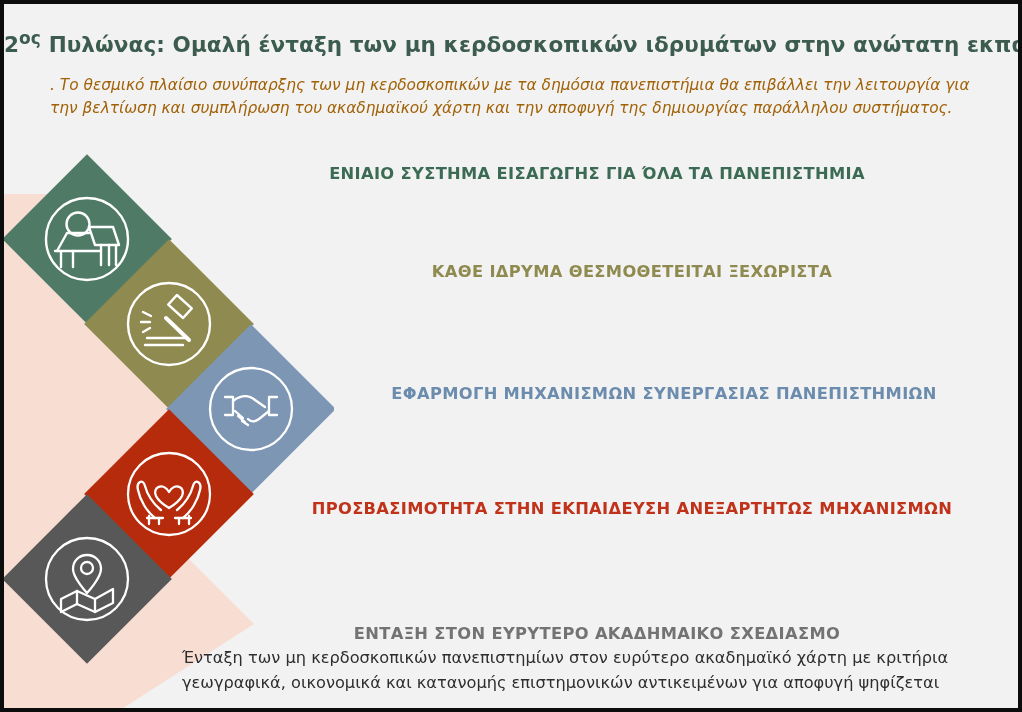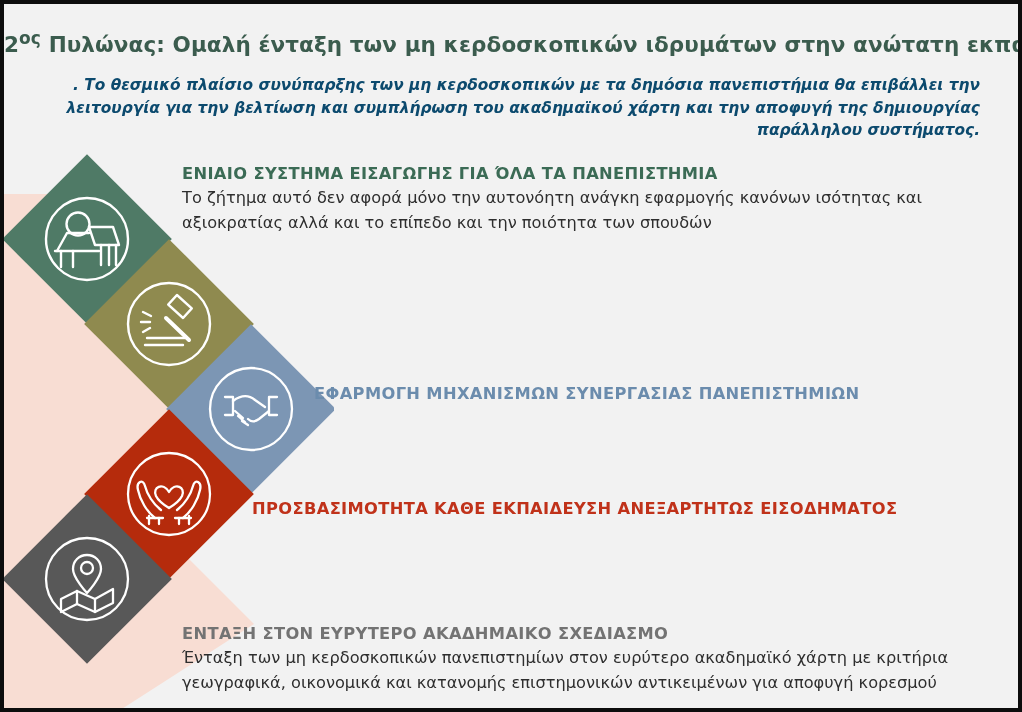--- a/index.html
+++ b/index.html
@@ -24,40 +24,40 @@
     text-align:center;
     font-size:21.5px;font-weight:bold;
     color:#3b5c4e;
     letter-spacing:.1px;
     white-space:nowrap;
   }
   #title .sup{font-size:17px;vertical-align:super;font-weight:bold;}
 
   #subtitle{
     position:absolute;left:46px;top:70px;width:930px;
-    text-align:right;
+    text-align:left;
     font-style:italic;
     font-size:15.4px;
     line-height:22.5px;
-    color:#0c4a6e;
-    font-weight:bold;
+    color:#a16207;
   }
 
   
   #graphic{position:absolute;left:0;top:150px;width:330px;height:560px;}
   #graphic svg{display:block;}
 
   
   .block{position:absolute;}
   .blk-head{
     font-weight:bold;
     font-size:16.3px;
     letter-spacing:.35px;
     margin:0 0 3px 0;
     white-space:nowrap;
+    text-align:center;
   }
   .blk-body{
     font-size:16.2px;
     line-height:24.6px;
     color:#2e2e2e;
     margin:0;
   }
   #block0{left:178px;top:160px;width:830px;}
   #block1{left:248px;top:258px;width:760px;}
   #block2{left:310px;top:380px;width:700px;}
@@ -143,32 +143,32 @@
         <circle cx="0" cy="-11" r="6"></circle>
         <path d="M -26 20 L -10 12 L 8 20 L 26 10 L 26 24 L 8 33 L -10 25 L -26 33 Z"></path>
         <path d="M -10 12 L -10 25 M 8 20 L 8 33"></path>
       </g>
 
     </svg>
   </div>
 
   <div class="block" id="block0">
     <p class="blk-head" style="color:#3b6b55">ΕΝΙΑΙΟ ΣΥΣΤΗΜΑ ΕΙΣΑΓΩΓΗΣ ΓΙΑ ΌΛΑ ΤΑ ΠΑΝΕΠΙΣΤΗΜΙΑ</p>
-    <p class="blk-body">Το ζήτημα αυτό δεν αφορά μόνο την αυτονόητη ανάγκη εφαρμογής κανόνων  ισότητας και αξιοκρατίας αλλά και το επίπεδο και την ποιότητα των σπουδών</p>
   </div>
 
   <div class="block" id="block1">
+    <p class="blk-head" style="color:#8f8a4f">ΚΑΘΕ ΙΔΡΥΜΑ ΘΕΣΜΟΘΕΤΕΙΤΑΙ ΞΕΧΩΡΙΣΤΑ</p>
   </div>
 
   <div class="block" id="block2">
     <p class="blk-head" style="color:#6b8cad">ΕΦΑΡΜΟΓΗ ΜΗΧΑΝΙΣΜΩΝ ΣΥΝΕΡΓΑΣΙΑΣ ΠΑΝΕΠΙΣΤΗΜΙΩΝ</p>
   </div>
 
   <div class="block" id="block3">
-    <p class="blk-head" style="color:#c0321a">ΠΡΟΣΒΑΣΙΜΟΤΗΤΑ ΚΑΘΕ ΕΚΠΑΙΔΕΥΣΗ ΑΝΕΞΑΡΤΗΤΩΣ ΕΙΣΟΔΗΜΑΤΟΣ</p>
+    <p class="blk-head" style="color:#c0321a">ΠΡΟΣΒΑΣΙΜΟΤΗΤΑ ΣΤΗΝ ΕΚΠΑΙΔΕΥΣΗ ΑΝΕΞΑΡΤΗΤΩΣ ΜΗΧΑΝΙΣΜΩΝ</p>
   </div>
 
   <div class="block" id="block4">
     <p class="blk-head" style="color:#737373">ΕΝΤΑΞΗ ΣΤΟΝ ΕΥΡΥΤΕΡΟ ΑΚΑΔΗΜΑΙΚΟ ΣΧΕΔΙΑΣΜΟ</p>
-    <p class="blk-body">Ένταξη των μη κερδοσκοπικών πανεπιστημίων στον ευρύτερο ακαδημαϊκό χάρτη με κριτήρια γεωγραφικά, οικονομικά και κατανομής επιστημονικών αντικειμένων  για αποφυγή κορεσμού</p>
+    <p class="blk-body">Ένταξη των μη κερδοσκοπικών πανεπιστημίων στον ευρύτερο ακαδημαϊκό χάρτη με κριτήρια γεωγραφικά, οικονομικά και κατανομής επιστημονικών αντικειμένων  για αποφυγή ψηφίζεται</p>
   </div>
 
 </div>
 
 </body></html>

